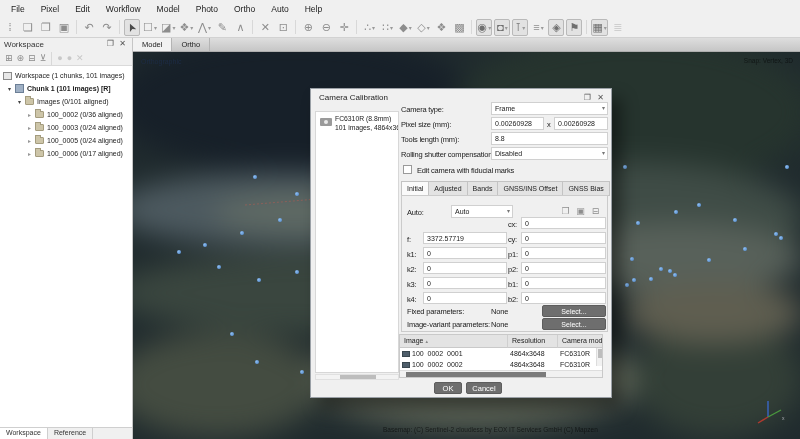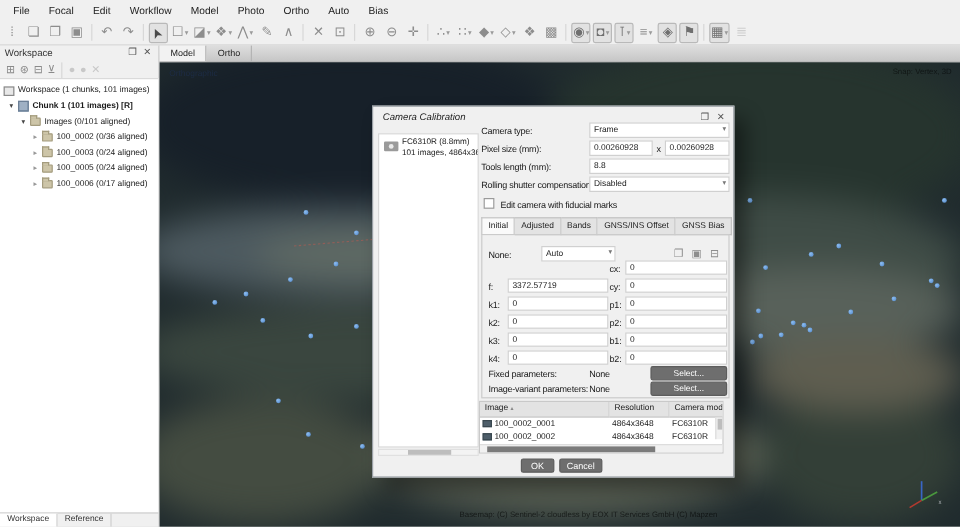--- a/index.html
+++ b/index.html
@@ -67,21 +67,21 @@
   #snap-label { position:absolute; right:7px; top:5px; font-size:6.5px; color:rgba(0,0,0,0.55); }
   #attribution { position:absolute; left:250px; bottom:6px; font-size:6.5px; color:rgba(0,0,0,0.6); }
   .pt { position:absolute; width:4px; height:4px; border-radius:50%; background:radial-gradient(circle at 35% 35%, #8cbcf0, #4f86c8); }
   #redline { position:absolute; left:108px; top:138px; opacity:.55; }
   #gizmo { position:absolute; right:14px; bottom:12px; opacity:.9; }
   #gizmo text { font-size:5px; fill:#b8bcc0; }
 
   
   #dialog { position:absolute; left:310px; top:88px; width:302px; height:310px; background:#f0f0f0; border:1px solid #9aa0a6; box-shadow:9px 11px 16px rgba(0,0,0,0.45); font-size:7.5px; }
   #dlg-titlebar { position:absolute; left:0; top:0; width:100%; height:17px; }
-  #dlg-title { position:absolute; left:8px; top:4px; font-size:8px; color:#222;font-style:italic; }
+  #dlg-title { position:absolute; left:8px; top:4px; font-size:8px; color:#222; }
   .dlg-hicon { position:absolute; top:4px; font-size:8px; color:#555; }
   #camera-list { position:absolute; left:4px; top:22px; width:84px; height:262px; background:#fff; border:1px solid #d7d7d7; overflow:hidden; }
   #camera-item { position:absolute; left:0; top:2px; width:200px; display:flex; }
   .cam-icon { position:relative; width:12px; height:8px; background:#9a9a9a; border-radius:1px; margin:4px 3px 0 4px; flex:none; }
   .cam-icon:after { content:""; position:absolute; left:4px; top:2px; width:4px; height:4px; border-radius:50%; background:#e9e9e9; }
   .cam-lines { font-size:6.8px; line-height:9px; white-space:nowrap; }
   #list-hscroll { position:absolute; left:4px; top:285px; width:84px; height:6px; background:#f3f3f3; border:1px solid #e0e0e0; }
   #list-hscroll .thumb { position:absolute; left:24px; top:0; width:36px; height:4px; background:#bdbdbd; }
   .lbl { position:absolute; white-space:nowrap; color:#1a1a1a; letter-spacing:-0.2px; }
   .inp { position:absolute; background:#fff; border:1px solid #d0d0d0; font-size:7px; line-height:11px; padding-left:3px; white-space:nowrap; overflow:hidden; }
@@ -106,28 +106,28 @@
   #tbl-hscroll .thumb { position:absolute; left:6px; top:1px; width:140px; height:5px; background:#7b7b7b; }
   .dlg-btn { position:absolute; height:12px; background:#6e6e6e; border:1px solid #5d5d5d; border-radius:2px; color:#fff; font-size:7.5px; text-align:center; line-height:11px; }
 </style>
 </head>
 <body>
 
 <div id="app">
 
   <div id="menubar">
       <span class="menu-item">File</span>
-      <span class="menu-item">Focal</span>
+      <span class="menu-item">Pixel</span>
       <span class="menu-item">Edit</span>
       <span class="menu-item">Workflow</span>
       <span class="menu-item">Model</span>
       <span class="menu-item">Photo</span>
       <span class="menu-item">Ortho</span>
       <span class="menu-item">Auto</span>
-      <span class="menu-item">Bias</span>
+      <span class="menu-item">Help</span>
     </div>
 
   <div id="toolbar">
       <span class="tb-btn">
         <span class="tb-glyph">⁞</span>
       </span>
       <span class="tb-btn">
         <span class="tb-glyph">❏</span>
       </span>
       <span class="tb-btn">
@@ -400,21 +400,21 @@
 
     <div id="dlg-tabstrip">
       <span class="dtab active">Initial</span>
       <span class="dtab">Adjusted</span>
       <span class="dtab">Bands</span>
       <span class="dtab">GNSS/INS Offset</span>
       <span class="dtab">GNSS Bias</span>
     </div>
     <div id="groupbox"></div>
 
-    <span class="lbl" style="left:96px; top:119px;">None:</span>
+    <span class="lbl" style="left:96px; top:119px;">Auto:</span>
     <div class="inp drop" style="left:140px; top:116px; width:62px; height:13px;">Auto</div>
     <span class="mini-icon" style="left:248px; top:116px;">❐</span>
     <span class="mini-icon" style="left:263px; top:116px;">▣</span>
     <span class="mini-icon" style="left:278px; top:116px;">⊟</span>
 
     <span class="lbl" style="left:197px; top:131px;">cx:</span>
     <div class="inp" style="left:210px; top:128px; width:85px; height:12px;">0</div>
     <span class="lbl" style="left:96px; top:146px;">f:</span>
     <div class="inp" style="left:112px; top:143px; width:84px; height:12px;">3372.57719</div>
     <span class="lbl" style="left:197px; top:146px;">cy:</span>

